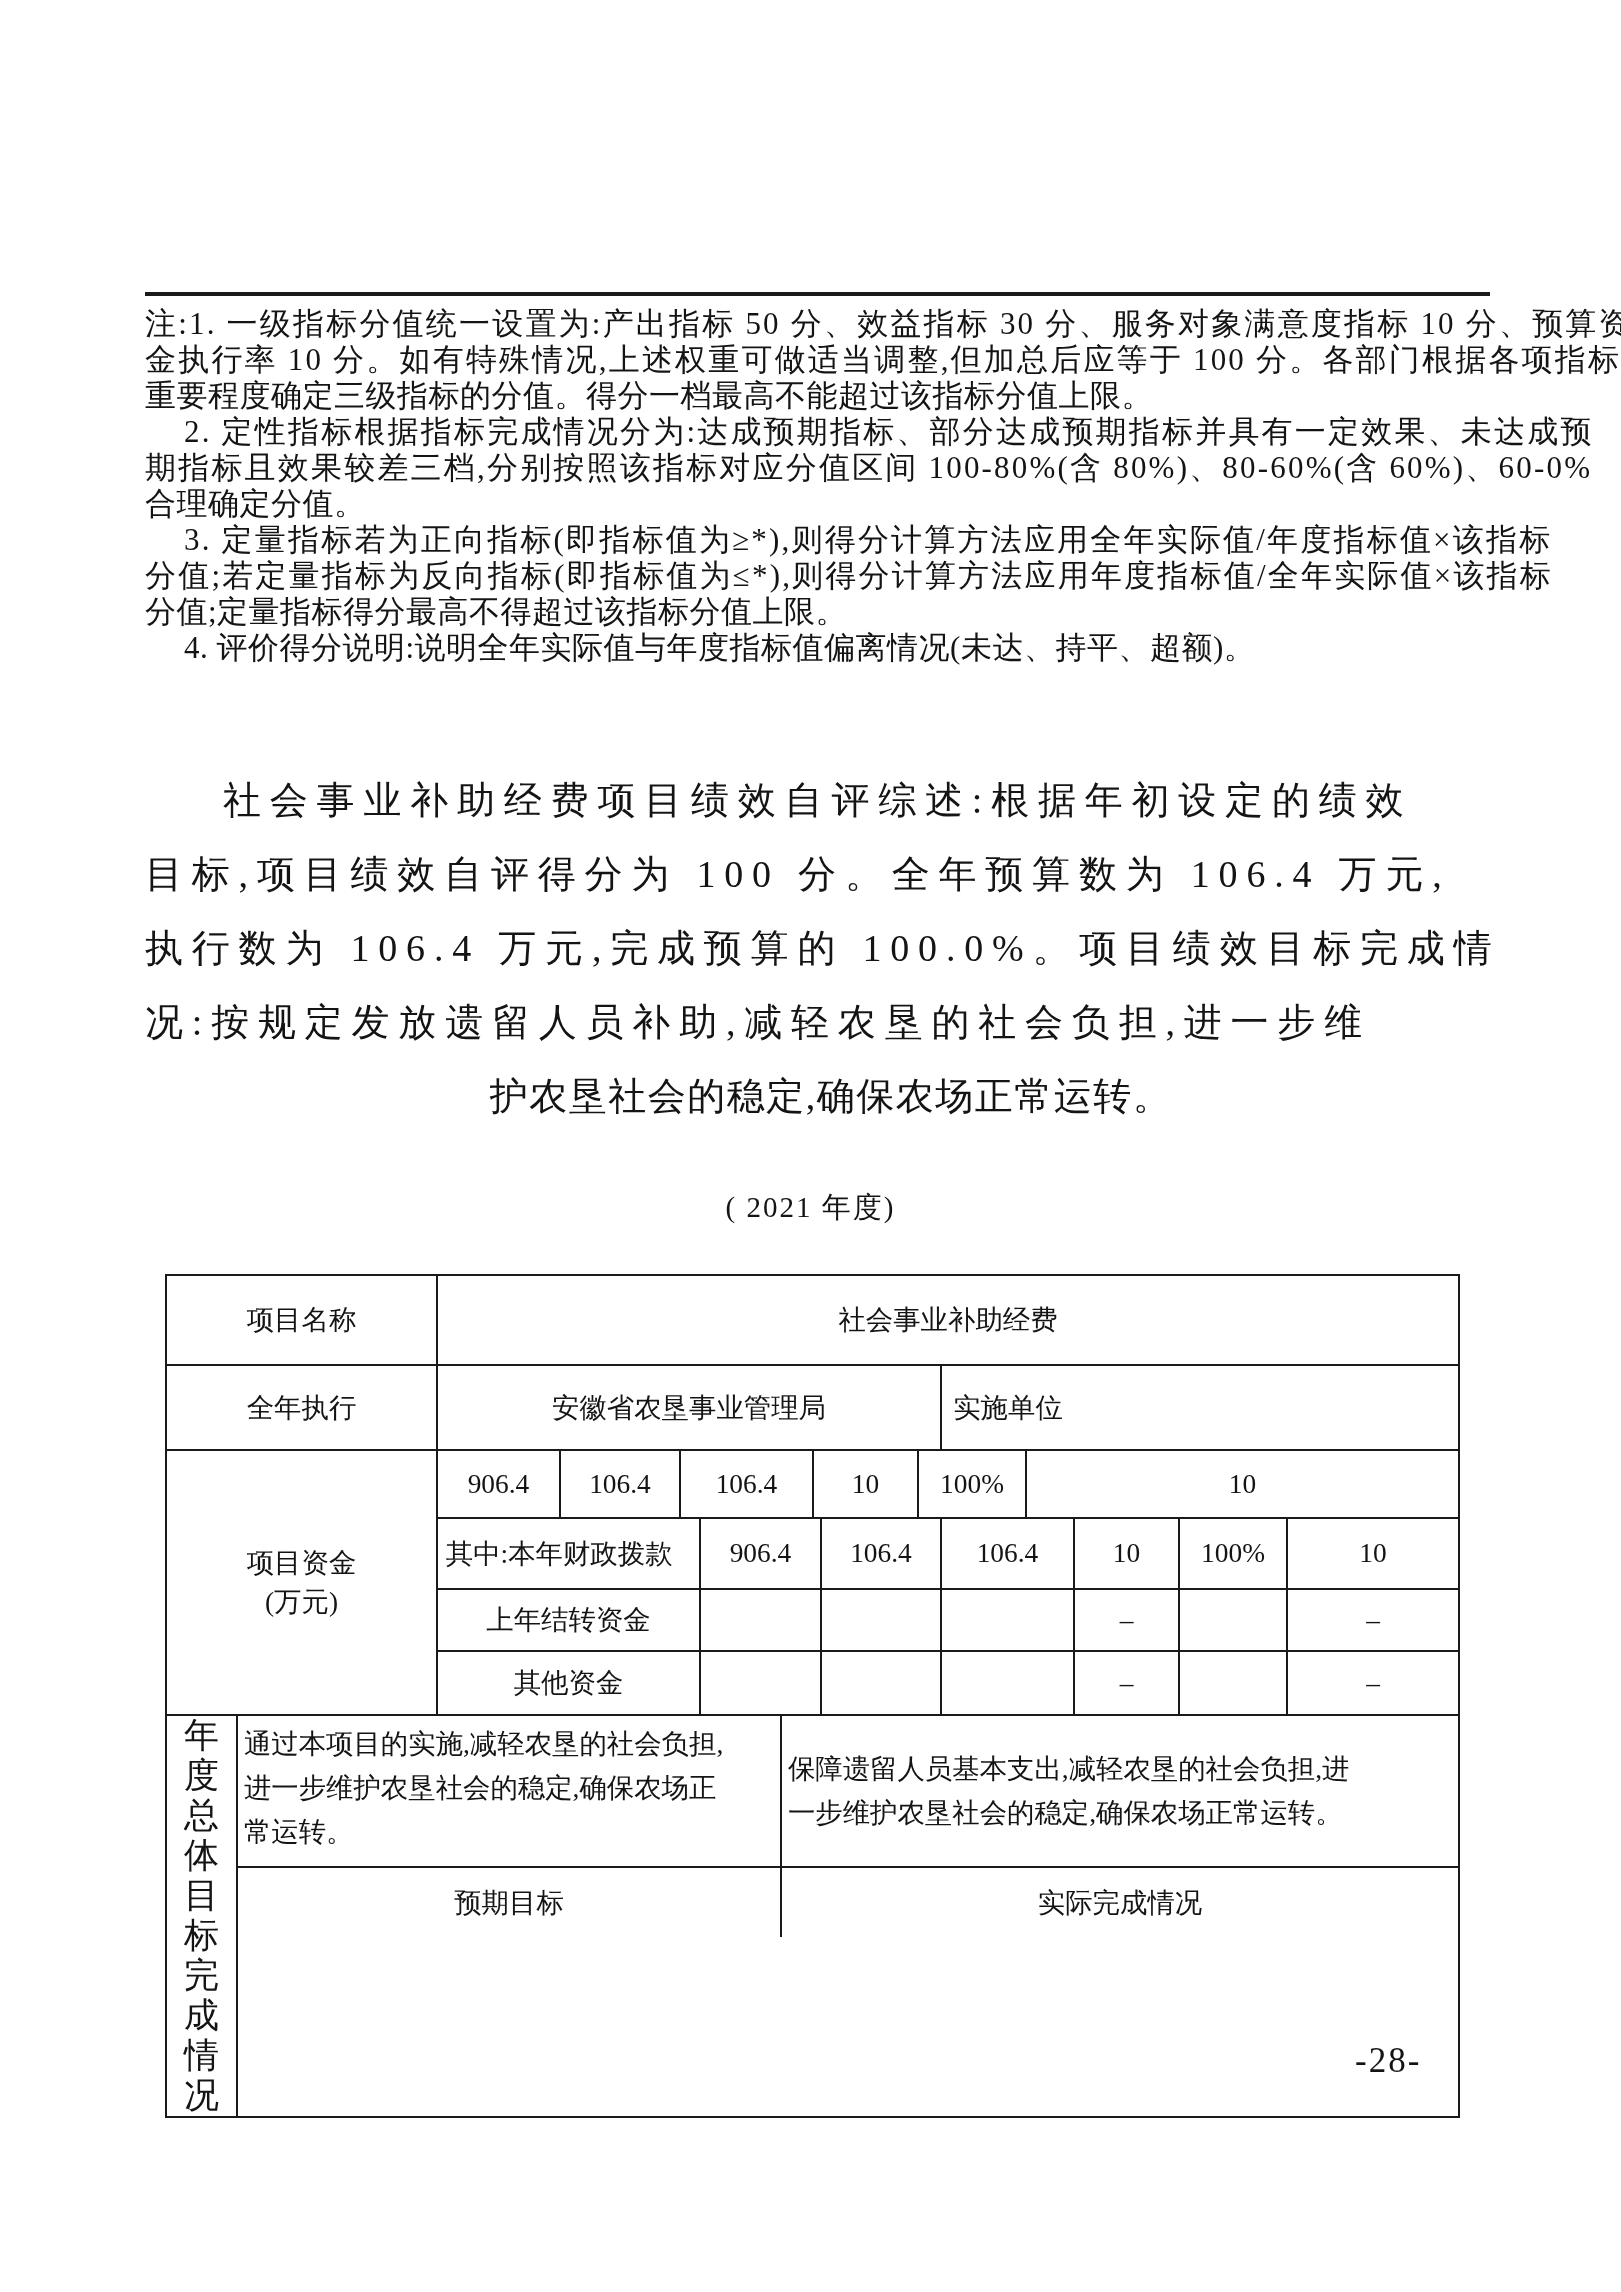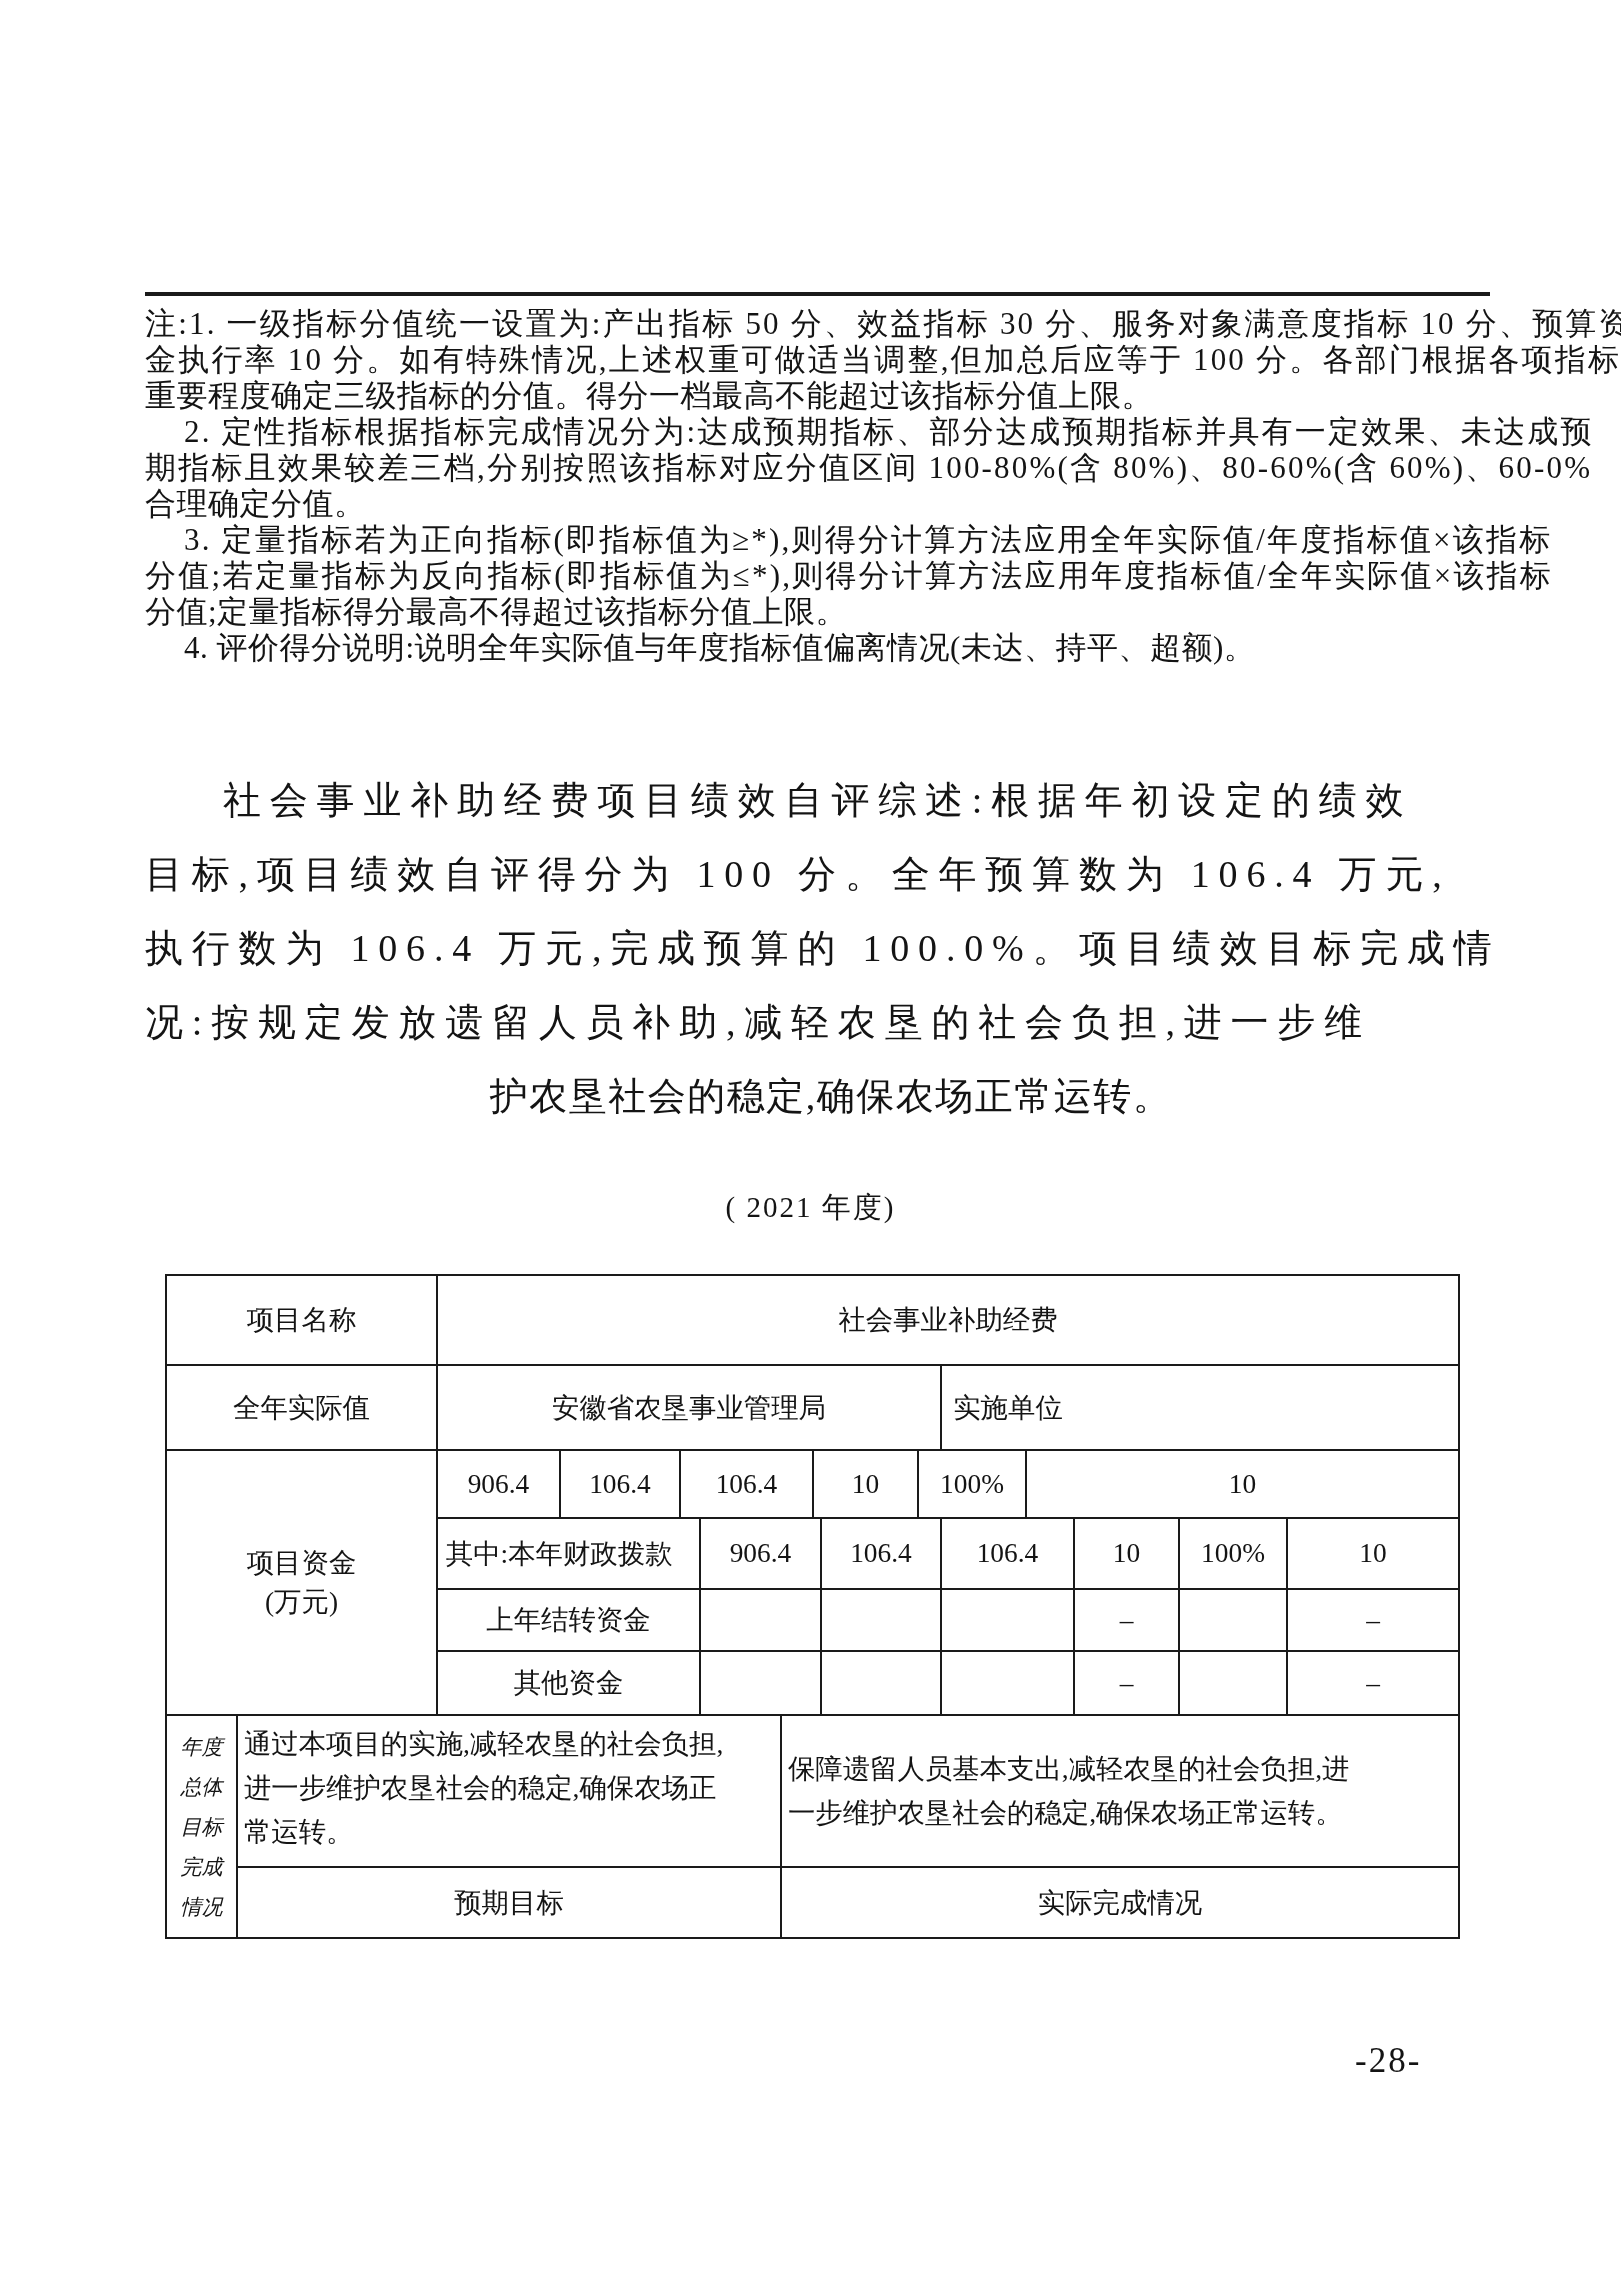--- a/index.html
+++ b/index.html
@@ -67,21 +67,21 @@
   .w-c1 { width:120px; flex:0 0 auto; }
   .w-c2 { width:133px; flex:0 0 auto; }
   .w-c3 { width:105px; flex:0 0 auto; }
   .w-c4 { width:108px; flex:0 0 auto; }
   .w-c5 { flex:1 1 auto; }
   .fc.left { justify-content:flex-start; text-align:left; padding-left:7.8px; }
   .sidebar-funds { white-space:pre-line; line-height:39px; }
 
   
   .c-goal-side { width:69px; flex:0 0 auto; }
-  .goal-sidebar { white-space:pre-line; line-height:40px; font-size:21px;font-style:italic; }
+  .goal-sidebar { white-space:pre-line; line-height:40px; font-size:35px; }
   .goals-right { flex:1 1 auto; display:flex; flex-direction:column; border-left:2px solid #1a1a1a; }
   .grow-h { height:71px; }
   .grow-b { height:150px; }
   .gc { display:flex; align-items:center; justify-content:center; text-align:center; }
   .gc + .gc { border-left:2px solid #1a1a1a; }
   .w-g1 { width:542px; flex:0 0 auto; }
   .w-g2 { flex:1 1 auto; }
   .gc.body { align-items:flex-start; justify-content:flex-start; text-align:left; padding:5.9px 5.9px 0 5.9px; line-height:44px; white-space:pre-line; }
   .gc.body.vcenter { align-items:center; padding-top:0; }
 
@@ -118,21 +118,21 @@
   <div class="tbl-subtitle">( 2021 年度)</div>
 
   <div class="selftable">
 
     <div class="trow r1">
       <div class="cell c-first">项目名称</div>
       <div class="cell grow">社会事业补助经费</div>
     </div>
 
     <div class="trow r2">
-      <div class="cell c-first">全年实际值</div>
+      <div class="cell c-first">全年执行</div>
       <div class="cell w-dept">安徽省农垦事业管理局</div>
       <div class="cell w-impl">实施单位</div>
     </div>
 
     <div class="trow">
       <div class="cell c-first sidebar-funds">项目资金
 (万元)</div>
       <div class="funds-right">
 
 

